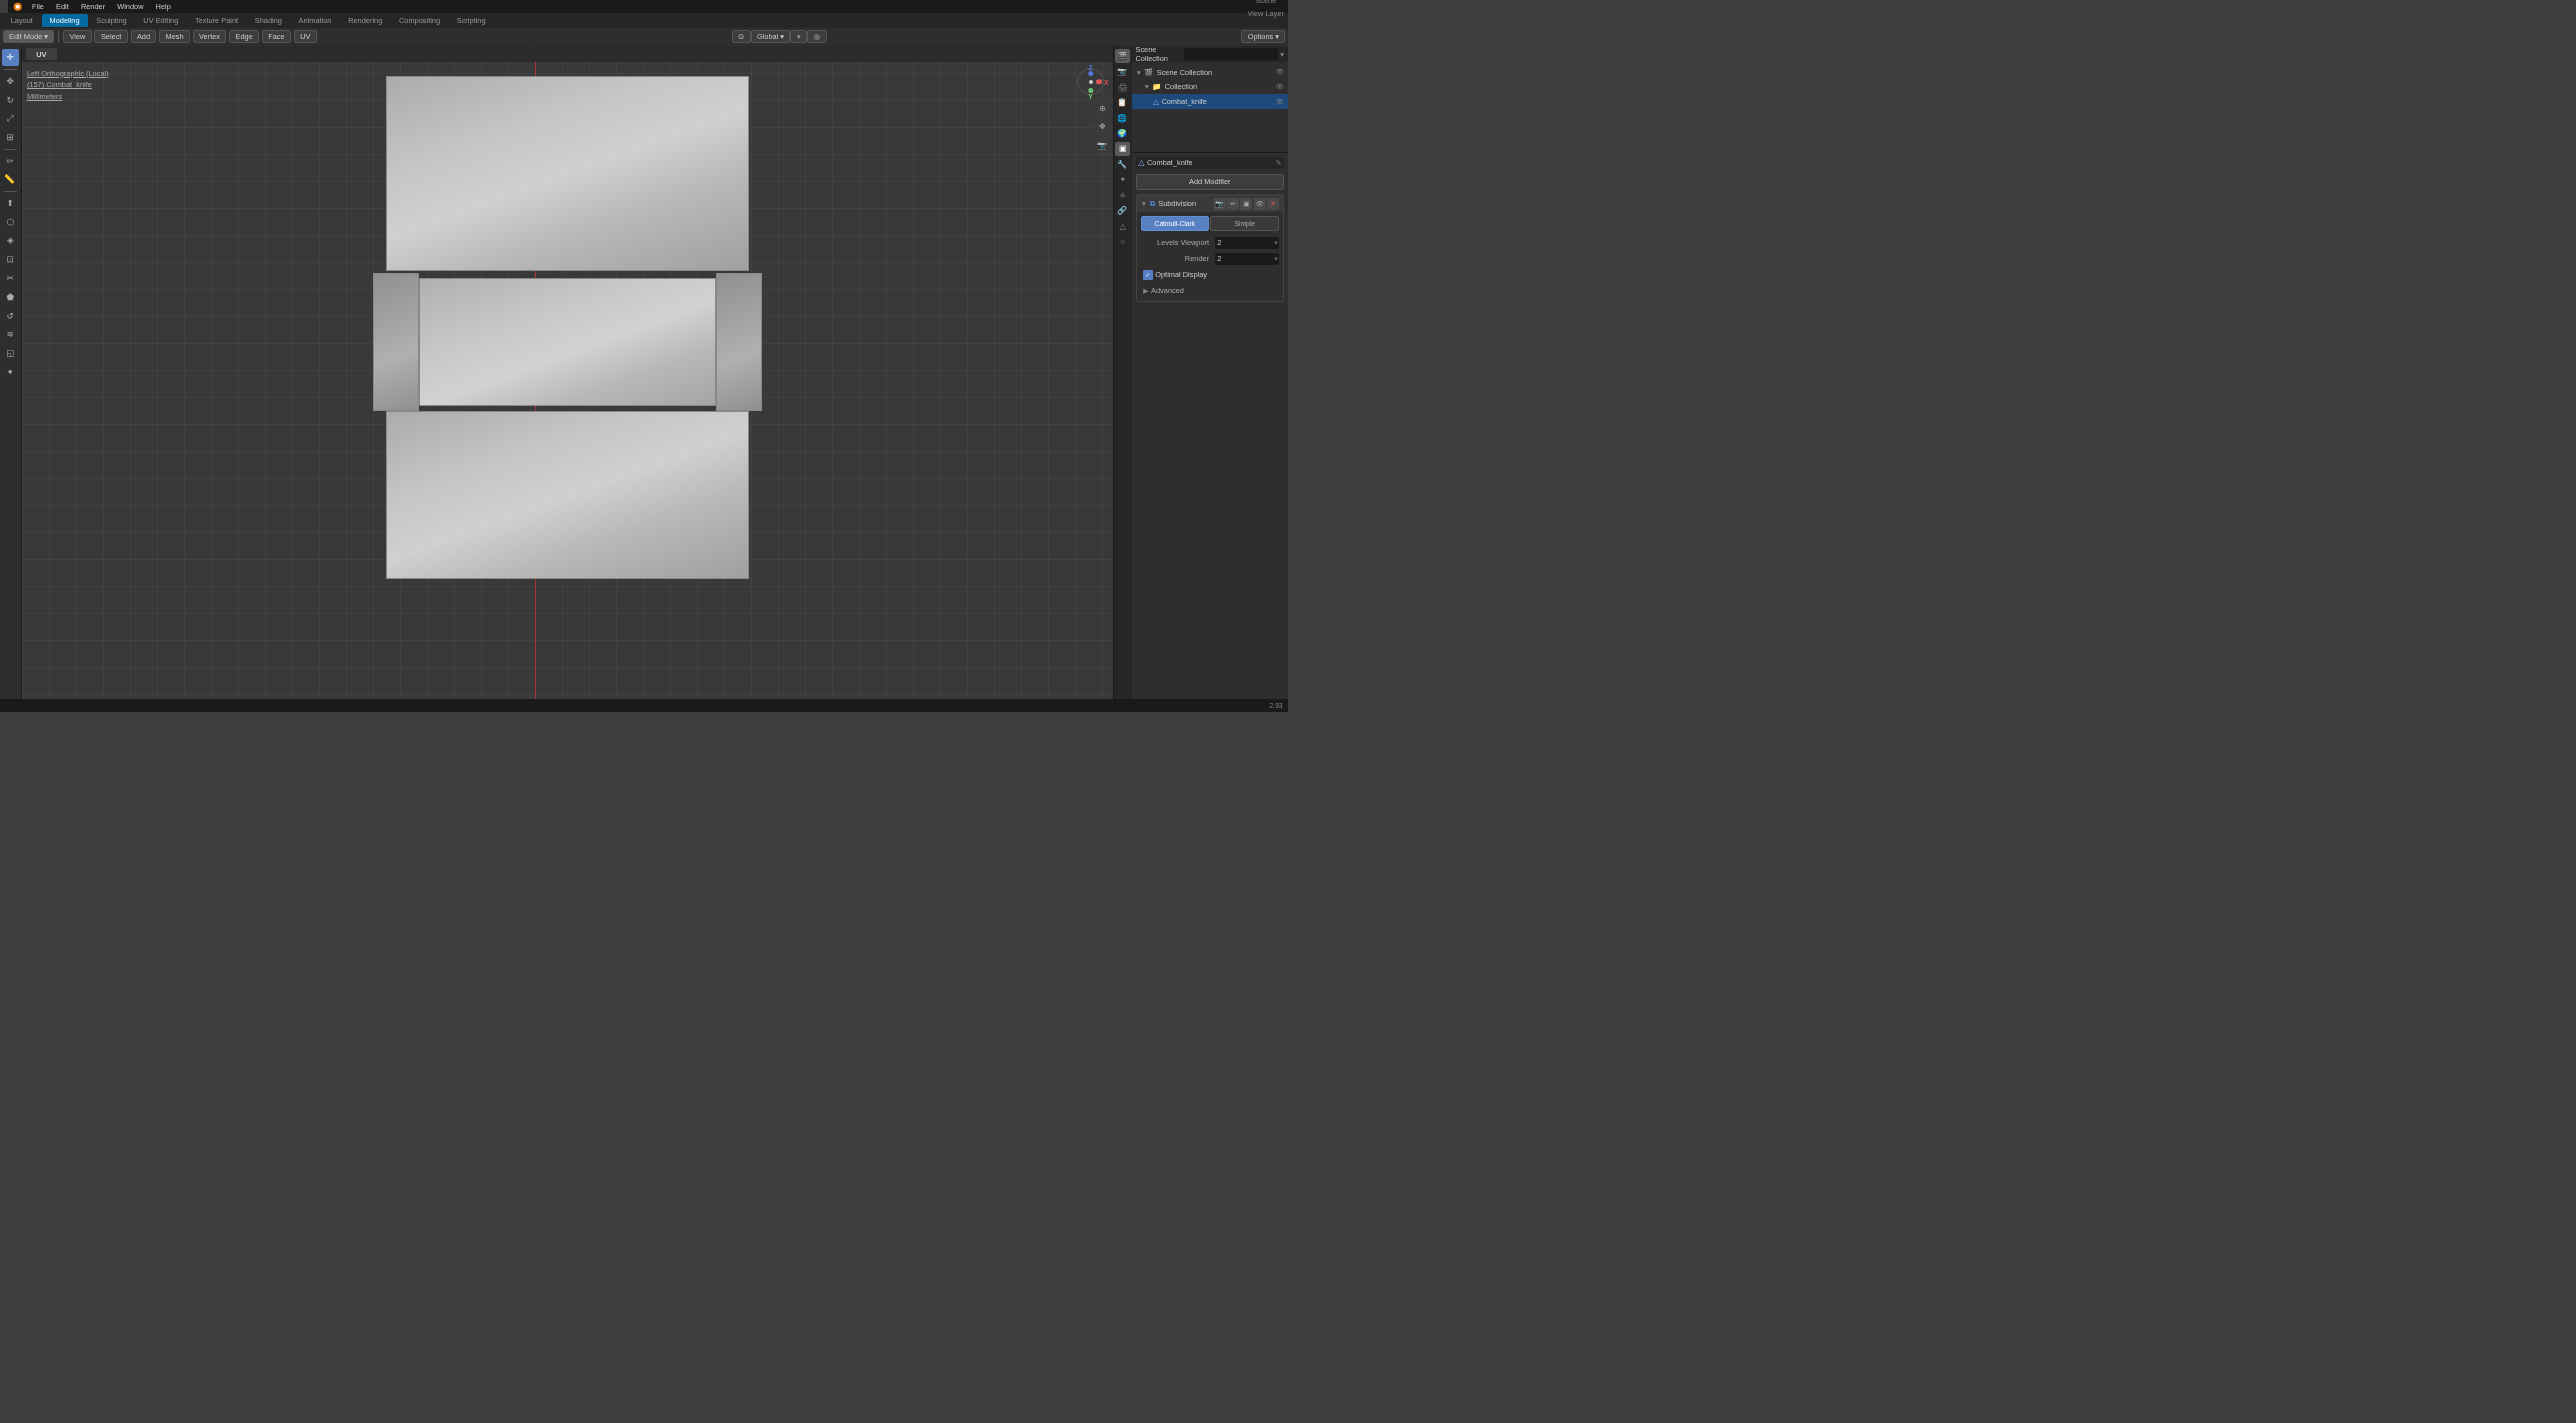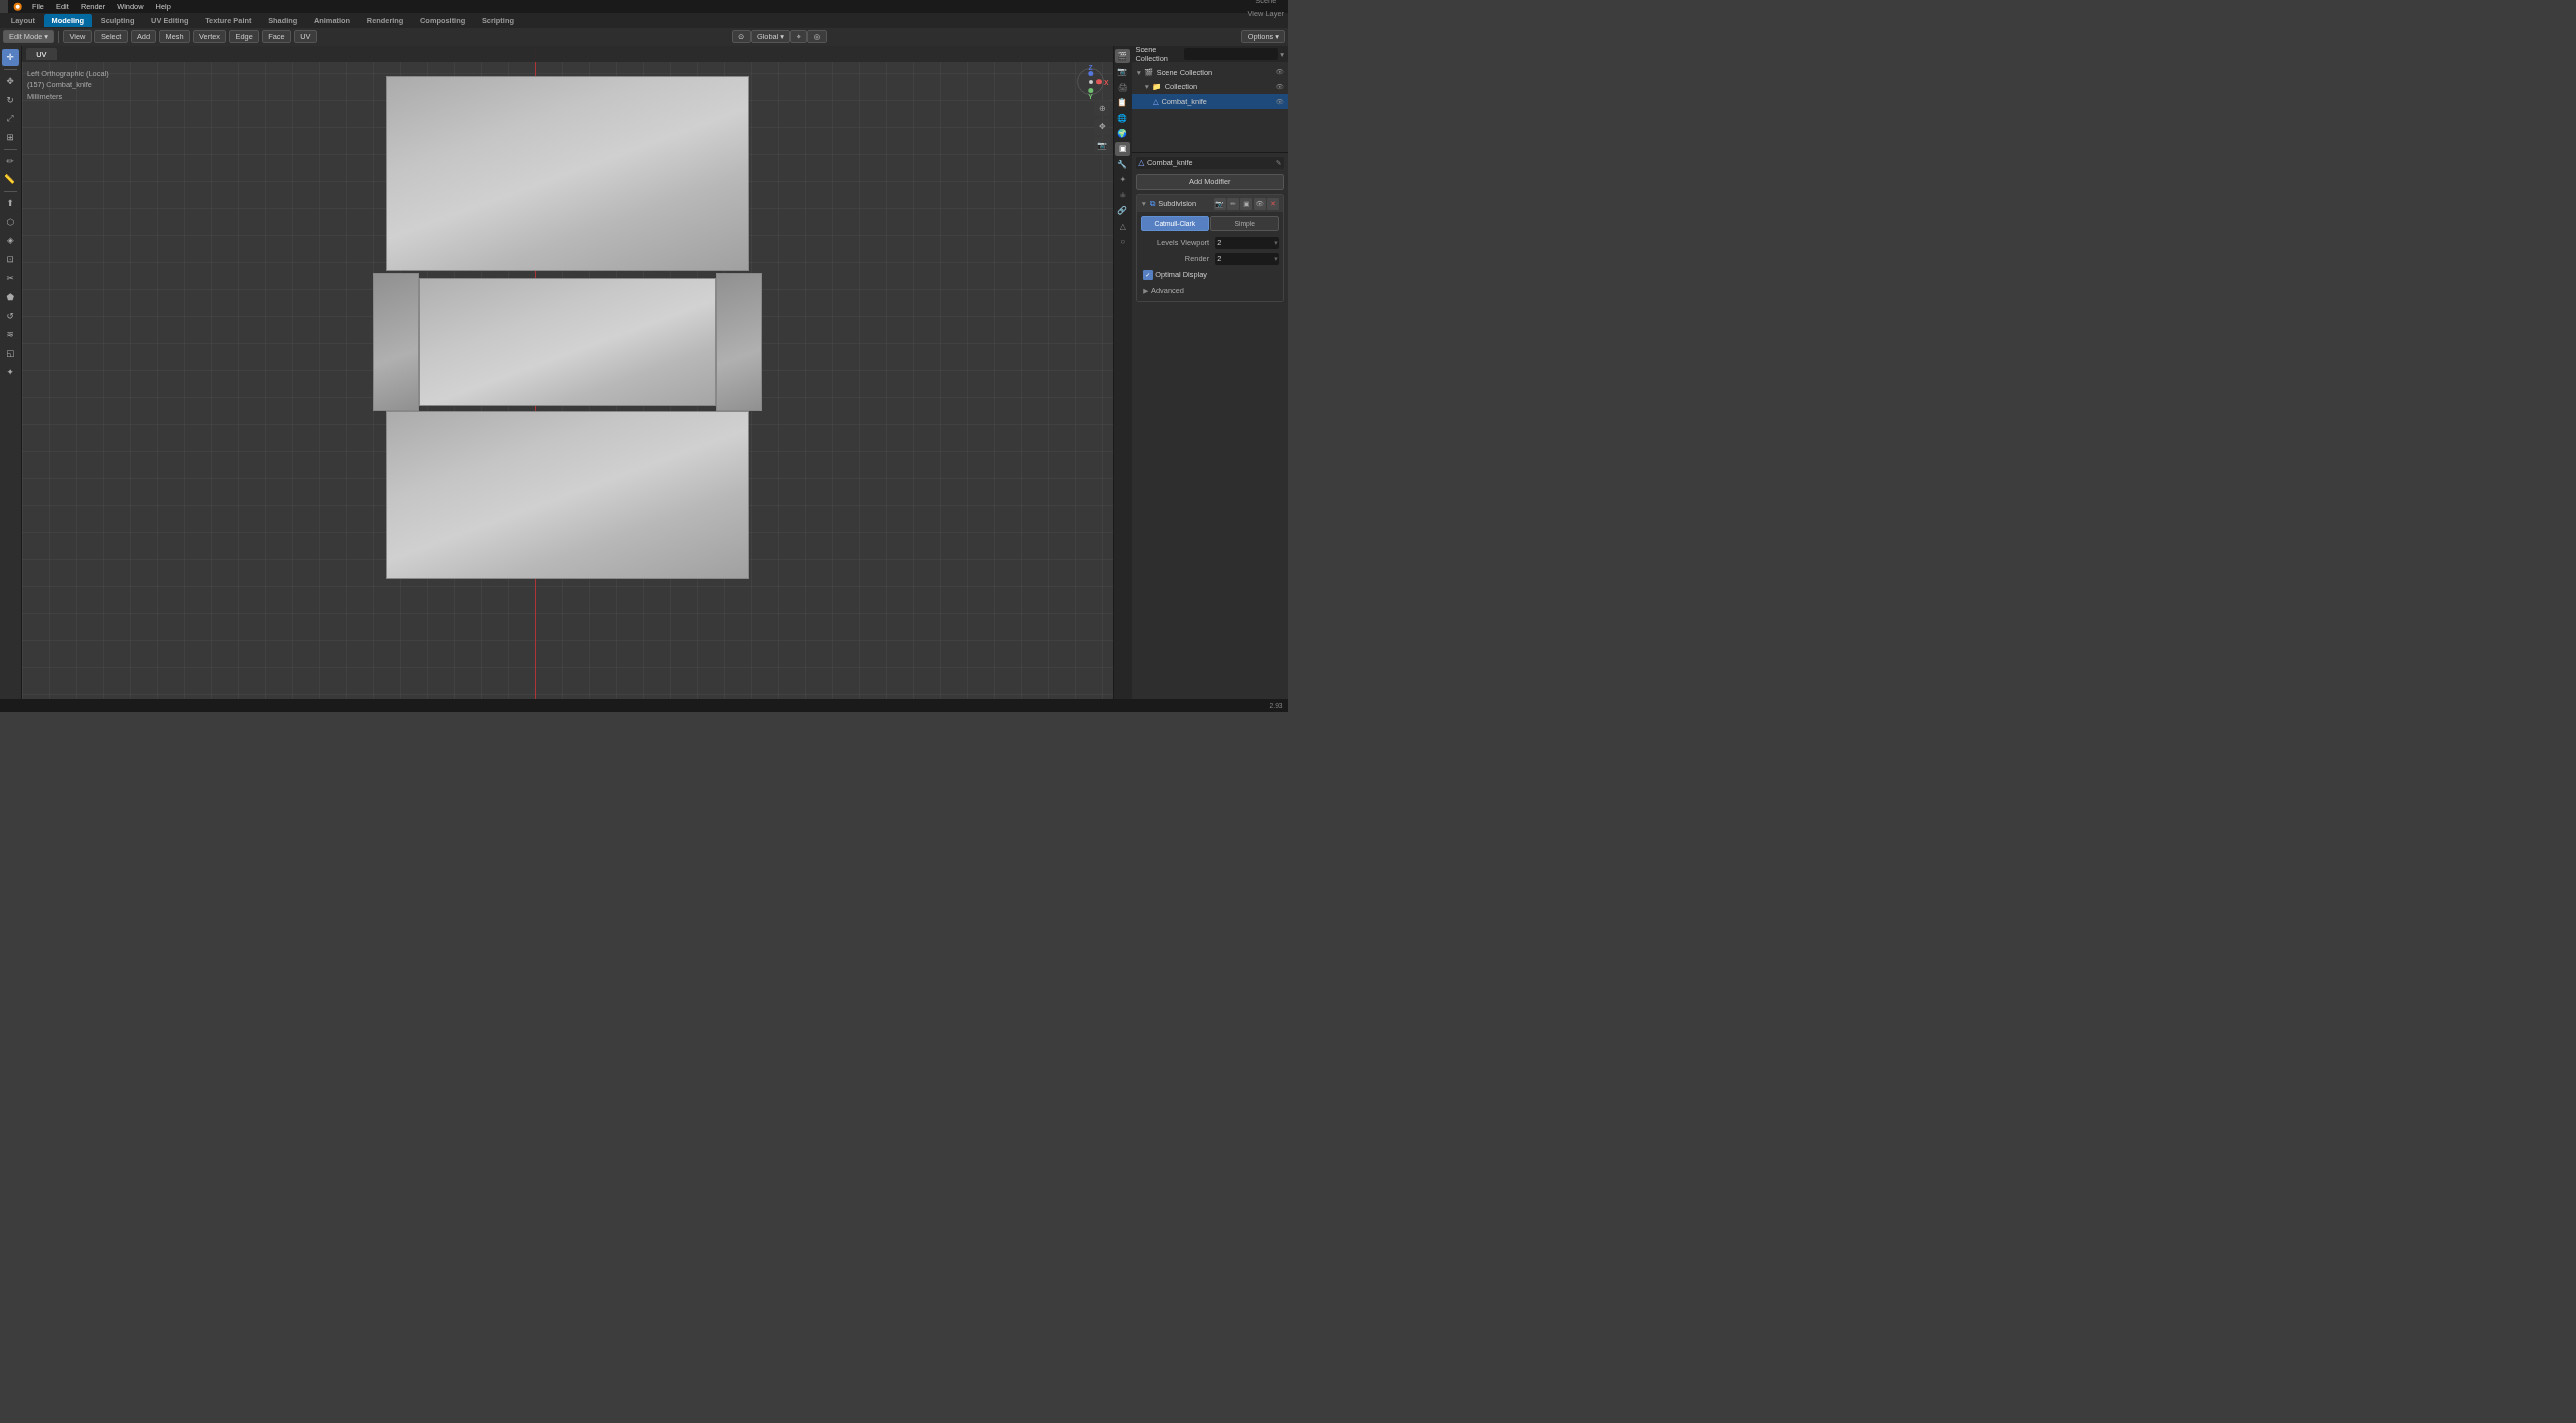--- a/index.html
+++ b/index.html
@@ -51,21 +51,20 @@
       padding: 0 2.7px;
       gap: 0.7px;
       z-index: 99;
     }
     .workspace-tab {
       padding: 2px 8px;
       font-size: 7.4px;
       color: #999;
       cursor: pointer;
       border-radius: 2px 2px 0 0;
-      font-weight: bold;
     }
     .workspace-tab.active {
       background: #0369a1;
       color: #fff;
     }
 
     
     .header-toolbar {
       position: absolute;
       top: 28px; left: 0; right: 0;
@@ -573,21 +572,21 @@
     <div class="tool-btn" title="Rip">✦</div>
   </div>
 
   <div class="viewport">
     <div class="viewport-bg"></div>
 
     <div style="position:absolute;top:0;left:0;right:0;height:16px;background:rgba(42,42,42,0.95);display:flex;align-items:center;padding:0 4px;gap:2.7px;z-index:10;">
       <div style="background:#3d3d3d;padding:1.3px 10.7px;border-radius:2px 2px 0 0;font-size:7.4px;color:#fff;cursor:pointer;">UV</div>
     </div>
 
-    <div class="viewport-info" style="top:21.5px;">
+    <div class="viewport-info" style="top:21.5px;text-decoration:underline;">
       <div>Left Orthographic (Local)</div>
       <div>(157) Combat_knife</div>
       <div>Millimeters</div>
     </div>
 
     <div class="origin-line-v" style="left:47%;"></div>
 
     <div style="position:absolute;top:20px;left:40px;right:40px;bottom:6.7px;display:flex;flex-direction:column;align-items:center;justify-content:flex-start;gap:0px;">
 
       <div style="width:363px;height:195px;border:1px solid #888;background:linear-gradient(160deg,#ababab 0%,#c5c5c5 30%,#d0d0d0 50%,#b8b8b8 70%,#a0a0a0 100%);margin-top:10px;"></div>

